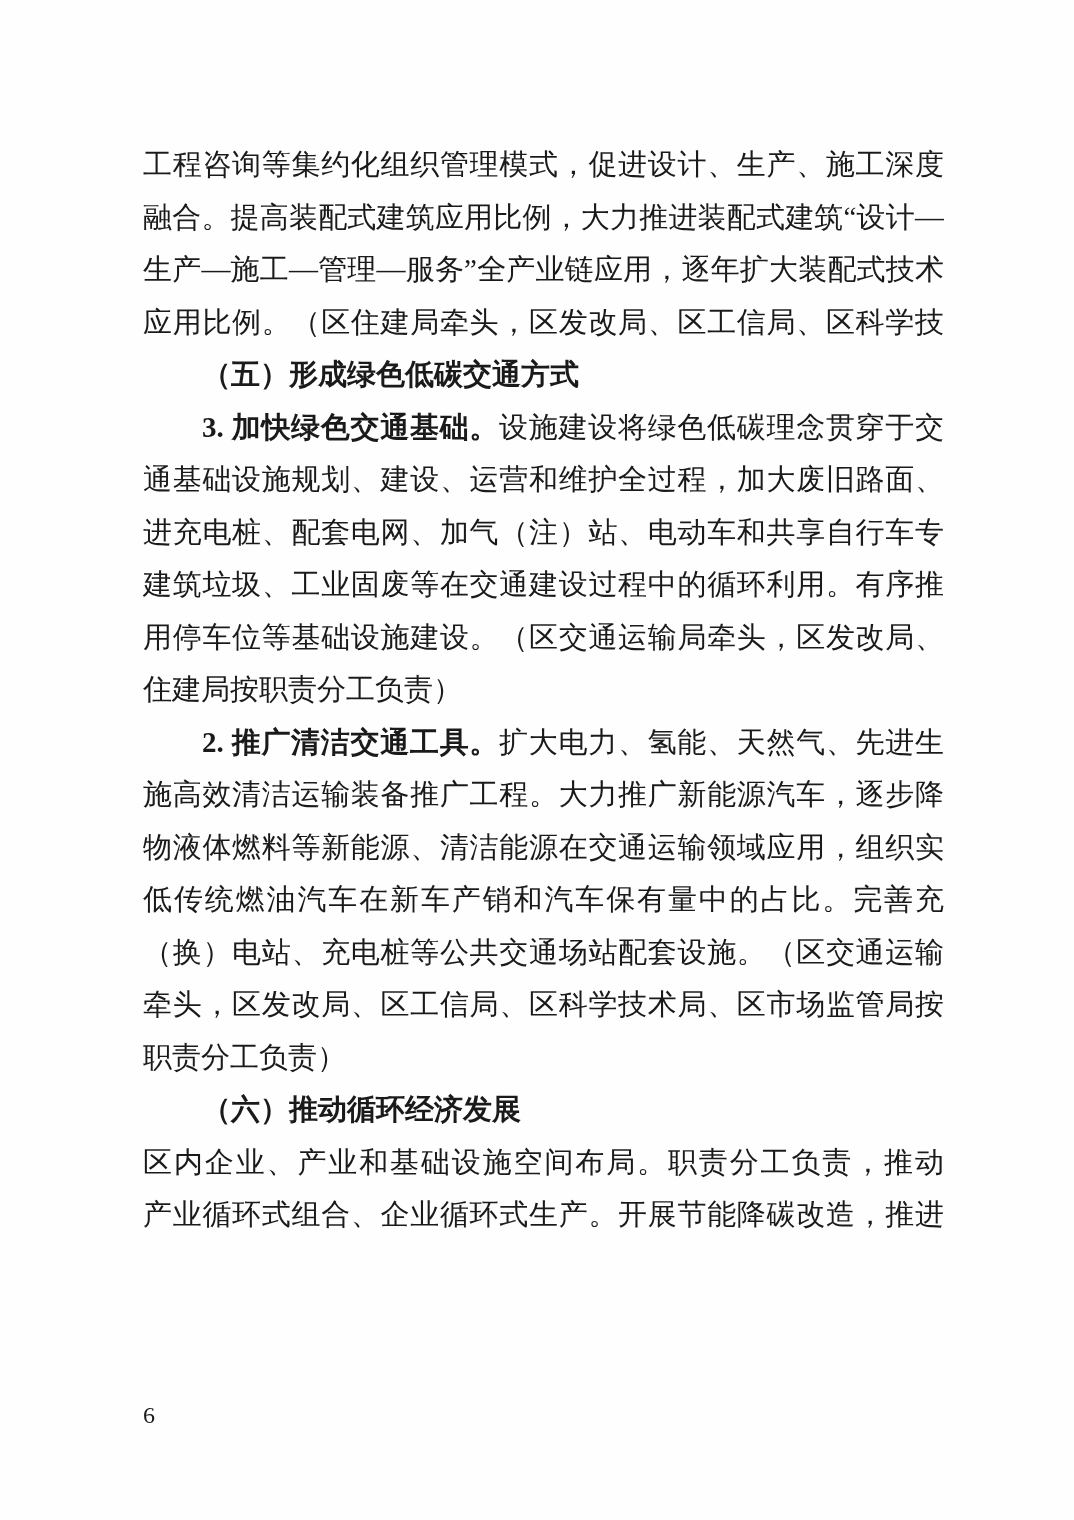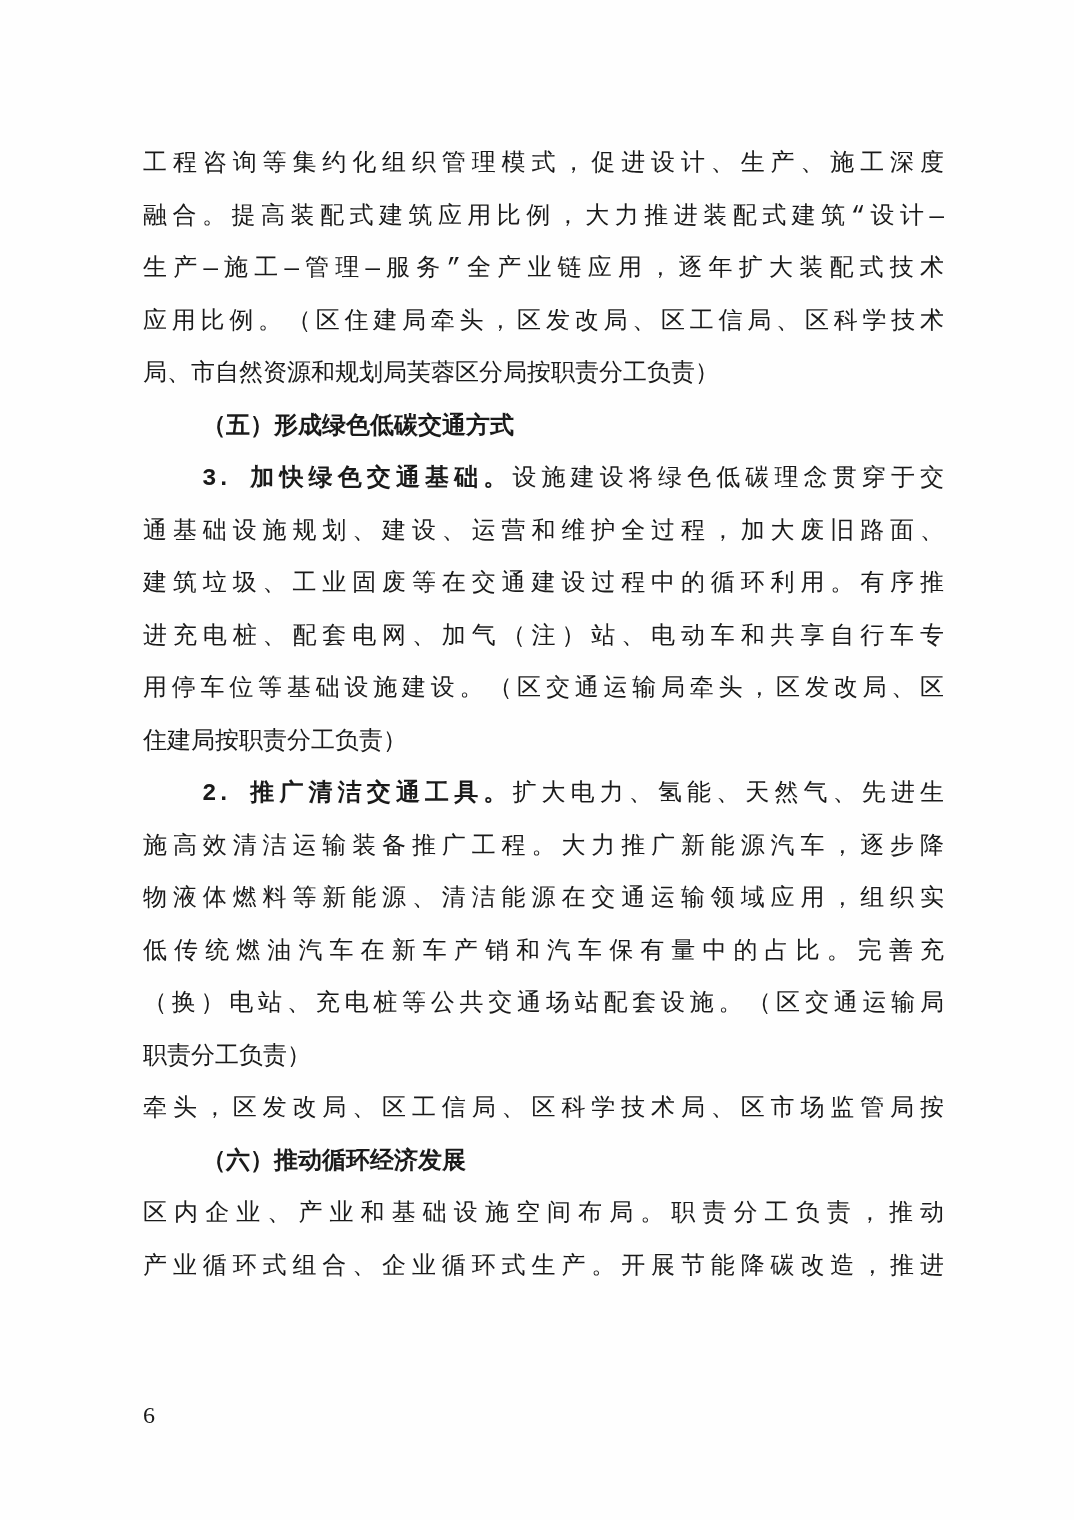--- a/index.html
+++ b/index.html
@@ -18,23 +18,22 @@
   }
   .content {
     position: absolute;
     left: 143px;
     top: 138px;
     width: 801px;
   }
   .line {
     height: 52.5px;
     line-height: 52.5px;
-    font-size: 24px;
+    font-size: 29px;
     white-space: nowrap;
-    font-family: Liberation Mono, monospace;
   }
   .line.fill {
     text-align: justify;
     text-align-last: justify;
     text-justify: inter-character;
     white-space: normal;
     overflow: hidden;
   }
   .line.indent {
     padding-left: 59px;
@@ -57,41 +56,40 @@
 </head>
 <body>
 
 <div class="page">
   <main class="content">
       <div class="block paragraph">
         <div class="line fill">工程咨询等集约化组织管理模式，促进设计、生产、施工深度</div>
         <div class="line fill">融合。提高装配式建筑应用比例，大力推进装配式建筑“设计—</div>
         <div class="line fill">生产—施工—管理—服务”全产业链应用，逐年扩大装配式技术</div>
         <div class="line fill">应用比例。（区住建局牵头，区发改局、区工信局、区科学技术</div>
-        <div class="line">局、市自然资源和规划局芙蓉区分局按职责分工负责）</div>
       </div>
       <div class="block heading">
         <div class="line indent">（五）形成绿色低碳交通方式</div>
       </div>
       <div class="block paragraph">
         <div class="line fill indent"><b class="run-in">3. 加快绿色交通基础。</b>设施建设将绿色低碳理念贯穿于交</div>
         <div class="line fill">通基础设施规划、建设、运营和维护全过程，加大废旧路面、</div>
+        <div class="line fill">进充电桩、配套电网、加气（注）站、电动车和共享自行车专</div>
         <div class="line fill">建筑垃圾、工业固废等在交通建设过程中的循环利用。有序推</div>
-        <div class="line fill">进充电桩、配套电网、加气（注）站、电动车和共享自行车专</div>
         <div class="line fill">用停车位等基础设施建设。（区交通运输局牵头，区发改局、区</div>
         <div class="line">住建局按职责分工负责）</div>
       </div>
       <div class="block paragraph">
         <div class="line fill indent"><b class="run-in">2. 推广清洁交通工具。</b>扩大电力、氢能、天然气、先进生</div>
         <div class="line fill">施高效清洁运输装备推广工程。大力推广新能源汽车，逐步降</div>
         <div class="line fill">物液体燃料等新能源、清洁能源在交通运输领域应用，组织实</div>
         <div class="line fill">低传统燃油汽车在新车产销和汽车保有量中的占比。完善充</div>
         <div class="line fill">（换）电站、充电桩等公共交通场站配套设施。（区交通运输局</div>
+        <div class="line fill">牵头，区发改局、区工信局、区科学技术局、区市场监管局按</div>
         <div class="line">职责分工负责）</div>
-        <div class="line fill">牵头，区发改局、区工信局、区科学技术局、区市场监管局按</div>
       </div>
       <div class="block heading">
         <div class="line indent">（六）推动循环经济发展</div>
       </div>
       <div class="block paragraph">
         <div class="line fill">区内企业、产业和基础设施空间布局。职责分工负责，推动</div>
         <div class="line fill">产业循环式组合、企业循环式生产。开展节能降碳改造，推进</div>
       </div>
     </main>
   <div class="page-number">6</div>

